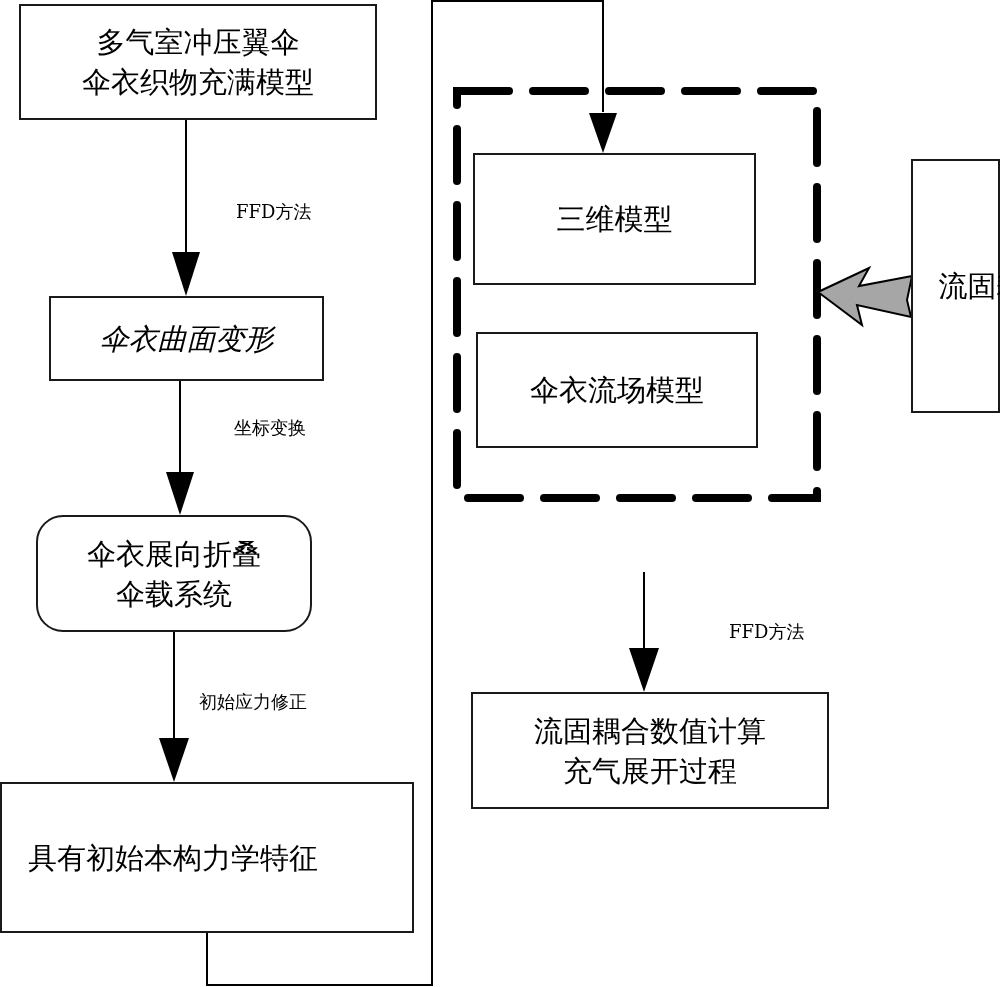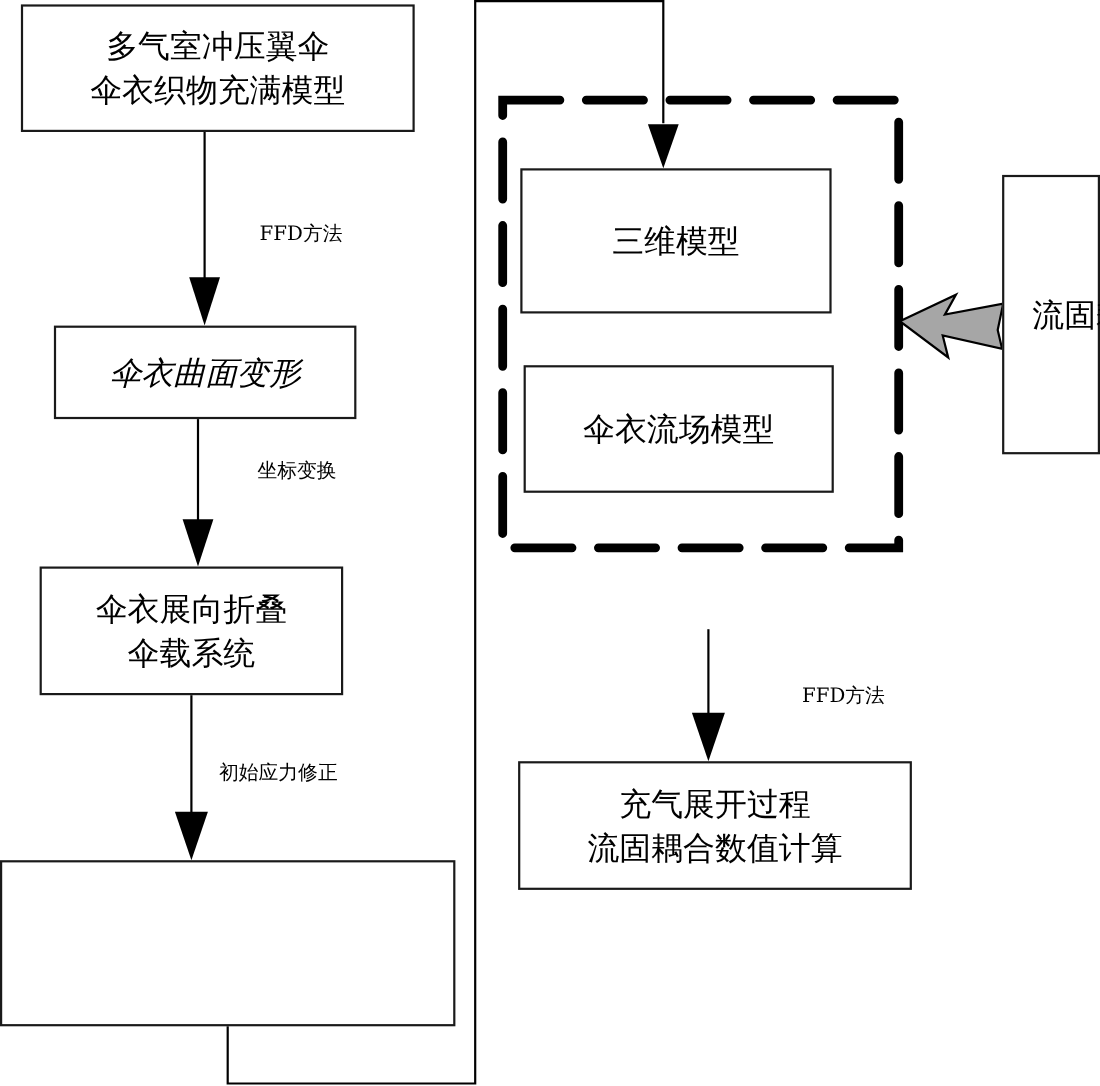--- a/index.html
+++ b/index.html
@@ -47,40 +47,41 @@
 </div>
 
 <div class="label" style="left:236px; top:200px;">FFD方法</div>
 
 <div class="box" style="left:49px; top:296px; width:275px; height:85px;font-style:italic;">
   <span>伞衣曲面变形</span>
 </div>
 
 <div class="label" style="left:220px; top:416px;margin-left:14px;">坐标变换</div>
 
-<div class="box" style="left:36px; top:515px; width:276px; height:117px;">
+<div class="box" style="left:36px; top:515px; width:276px; height:117px;border-radius:27px;">
   <span>伞衣展向折叠</span>
   <span>伞载系统</span>
 </div>
 
 <div class="label" style="left:199px; top:690px;">初始应力修正</div>
 
 <div class="box" style="left:0px; top:782px; width:414px; height:151px; align-items:flex-start; padding-left:26px;">
+  <span>具有初始本构力学特征</span>
 </div>
 
 <div class="box" style="left:473px; top:153px; width:283px; height:132px;">
   <span>三维模型</span>
 </div>
 
 <div class="box" style="left:476px; top:332px; width:282px; height:116px;">
   <span>伞衣流场模型</span>
 </div>
 
 <div class="box" style="left:911px; top:159px; width:89px; height:254px;">
   <span class="vtext">流固耦合模型</span>
 </div>
 
 <div class="label" style="left:729px; top:620px;">FFD方法</div>
 
 <div class="box" style="left:471px; top:692px; width:358px; height:117px;">
+  <span>流固耦合数值计算</span>
   <span>充气展开过程</span>
-  <span>流固耦合数值计算</span>
 </div>
 
 </body></html>

